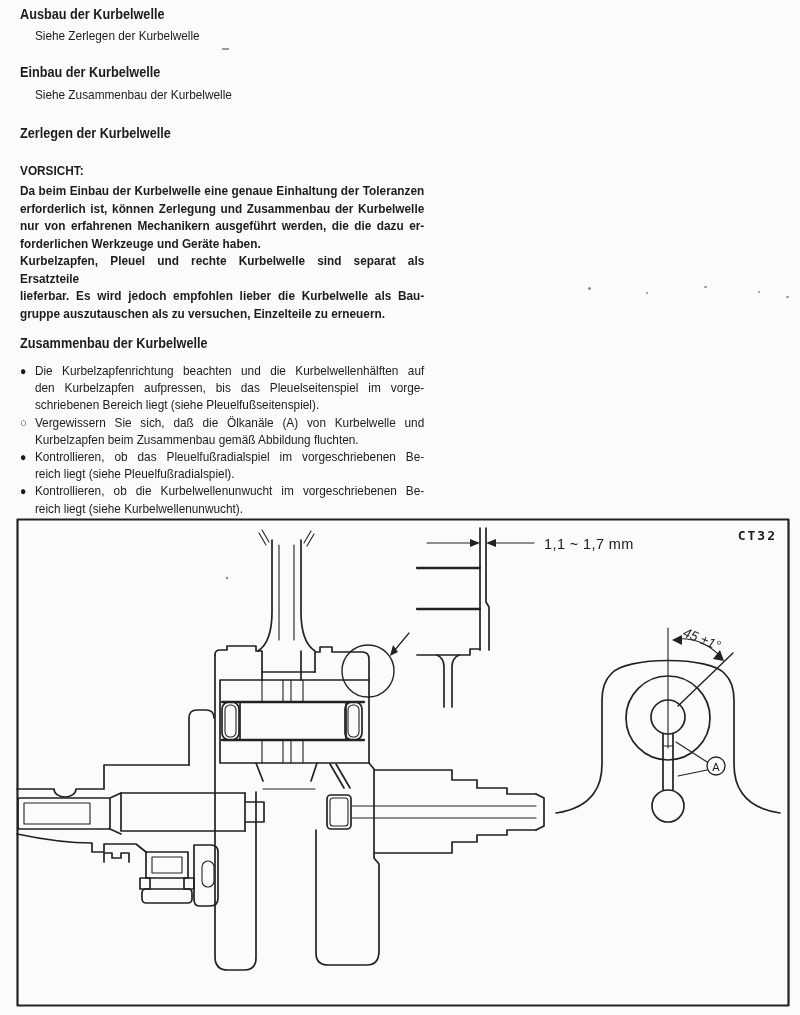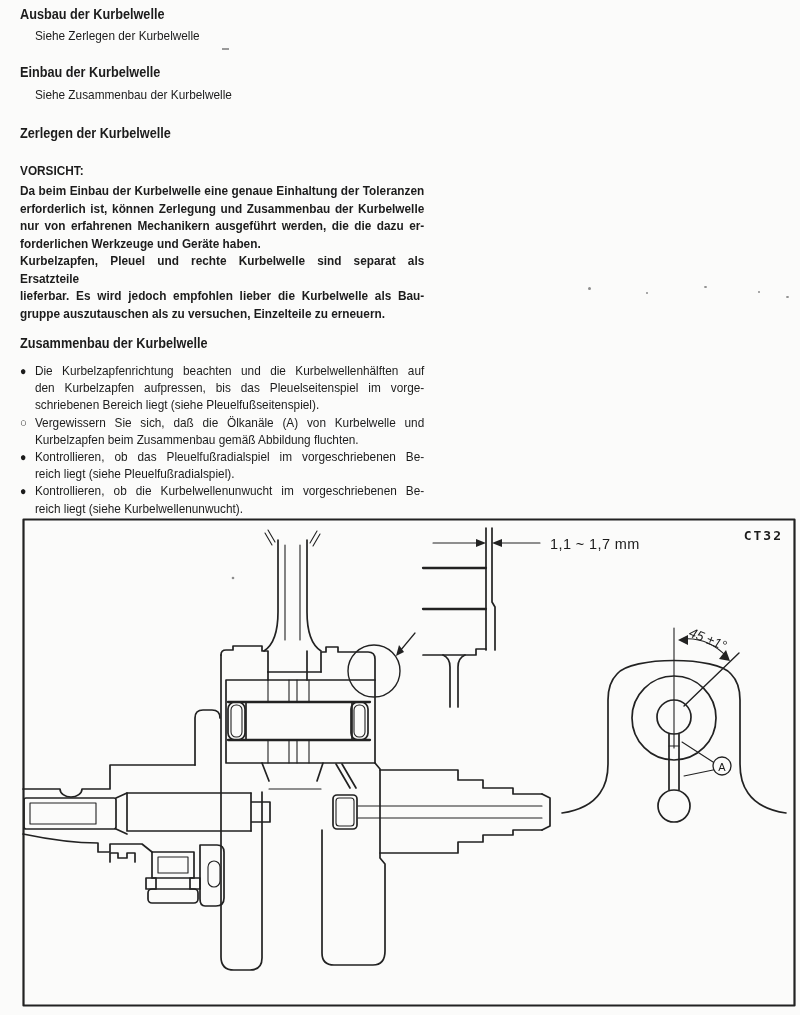--- a/index.html
+++ b/index.html
@@ -21,21 +21,21 @@
   .ln.j{white-space:normal;text-align:justify;text-align-last:justify;width:100%;}
   .bullets{font-size:13.5px;}
   .bullet{position:relative;padding-left:17px;}
   .bullet .ln{line-height:17.2px;white-space:nowrap;}
   .bullet .mark{
     position:absolute;left:0;top:2px;font-size:12px;line-height:14px;
   }
   .speck{position:absolute;background:#8d8d8d;border-radius:50%;}
   .dash{position:absolute;background:#9a9a9a;}
   svg text{font-family:"Liberation Sans","DejaVu Sans",sans-serif;fill:#1c1c1c;}
-  .figwrap{position:absolute;left:20px;top:516px;}
+  .figwrap{position:absolute;left:14px;top:516px;}
 </style>
 </head>
 <body>
 
 <div class="textcol">
   <div class="h">Ausbau der Kurbelwelle</div>
   <div class="sub mt6">Siehe Zerlegen der Kurbelwelle</div>
 
   <div class="h mt20">Einbau der Kurbelwelle</div>
   <div class="sub mt7">Siehe Zusammenbau der Kurbelwelle</div>

